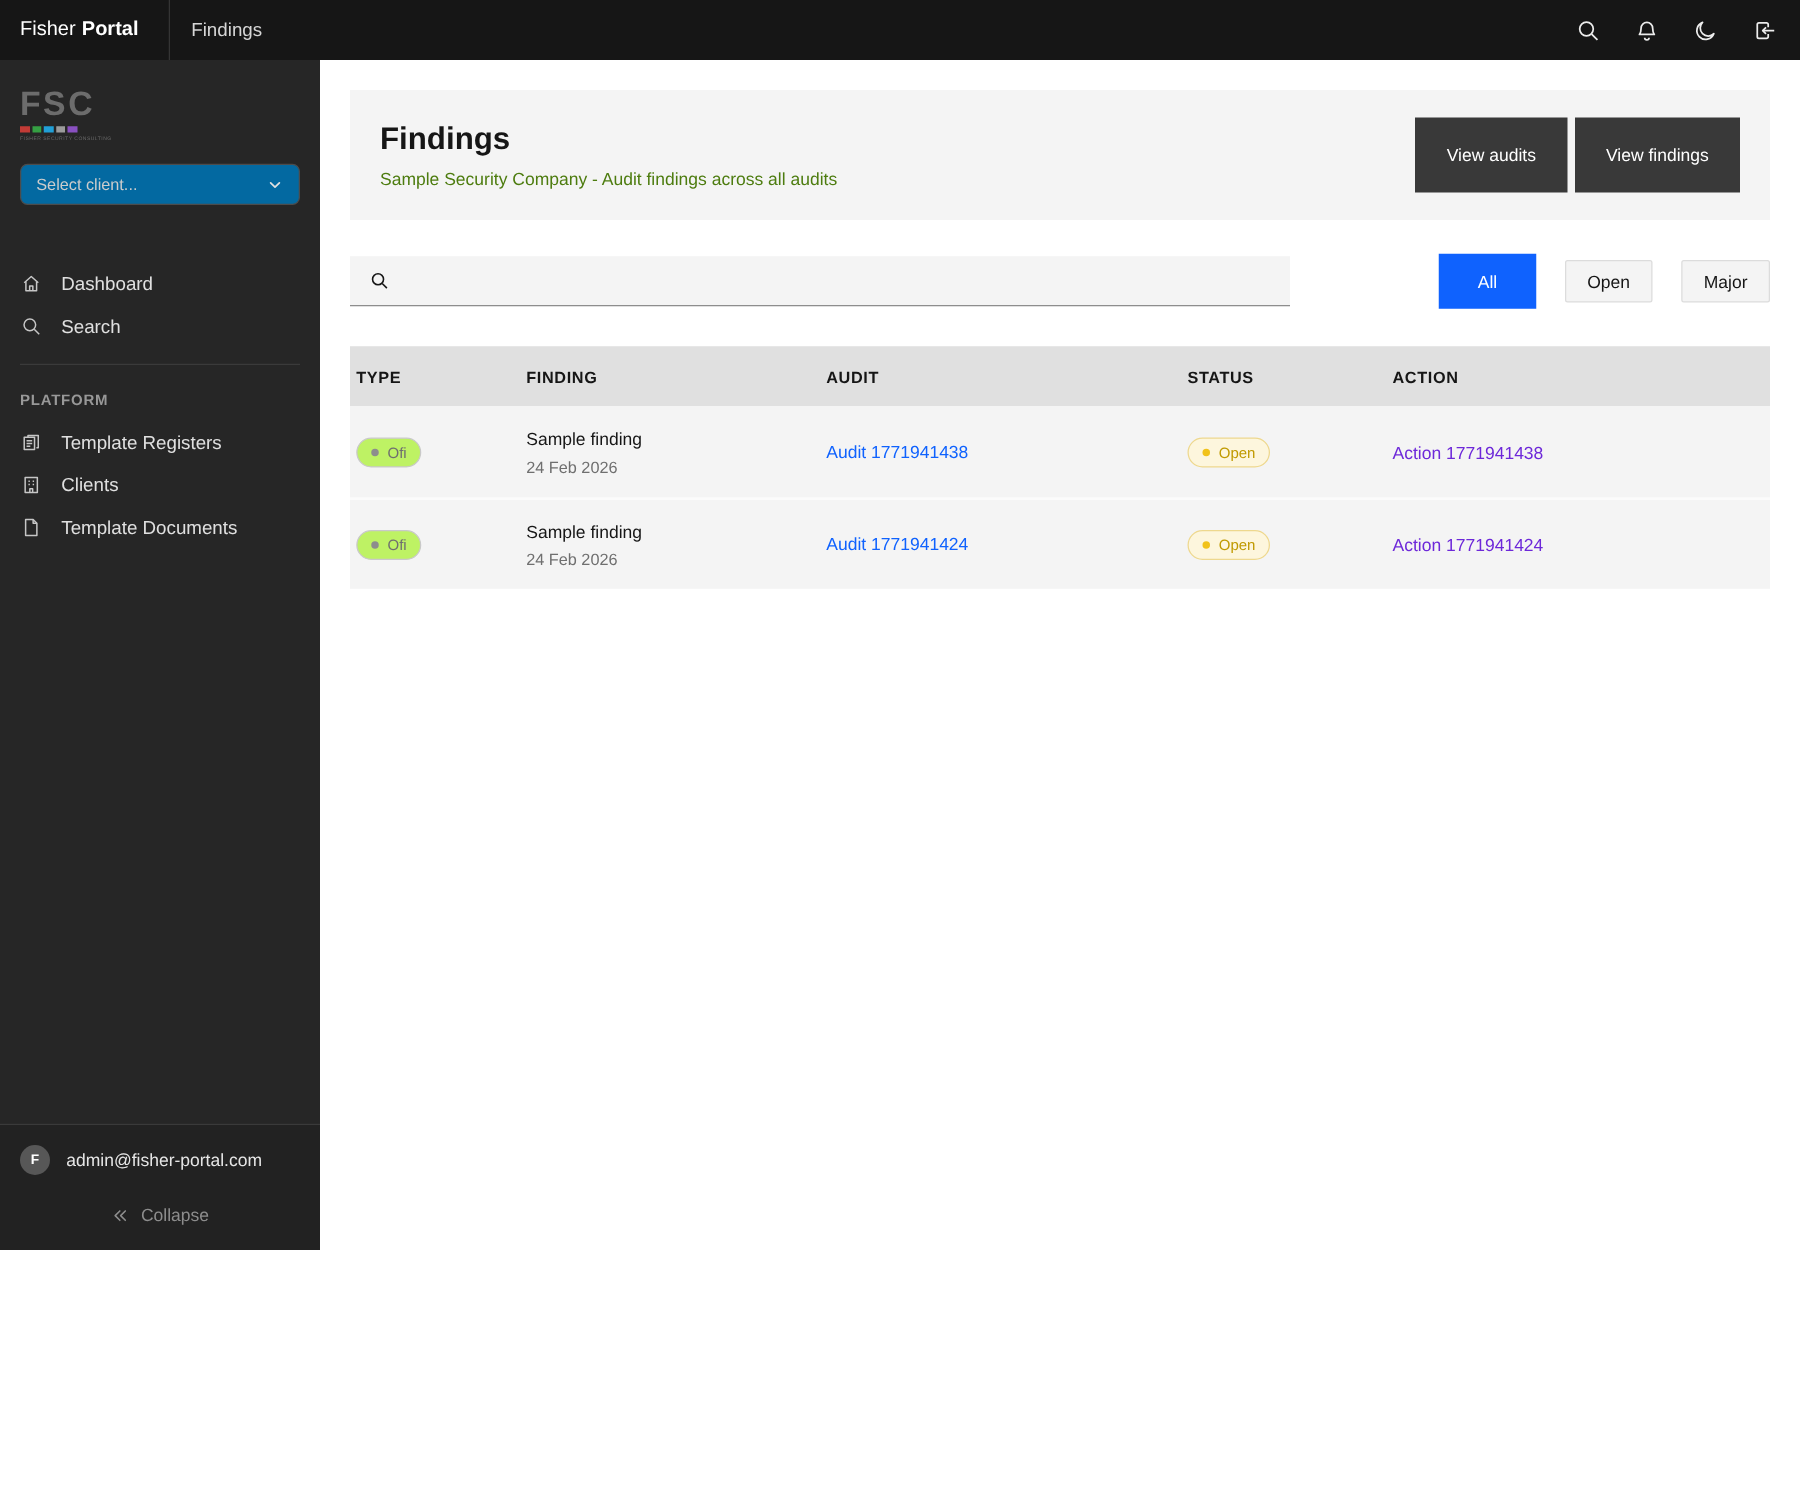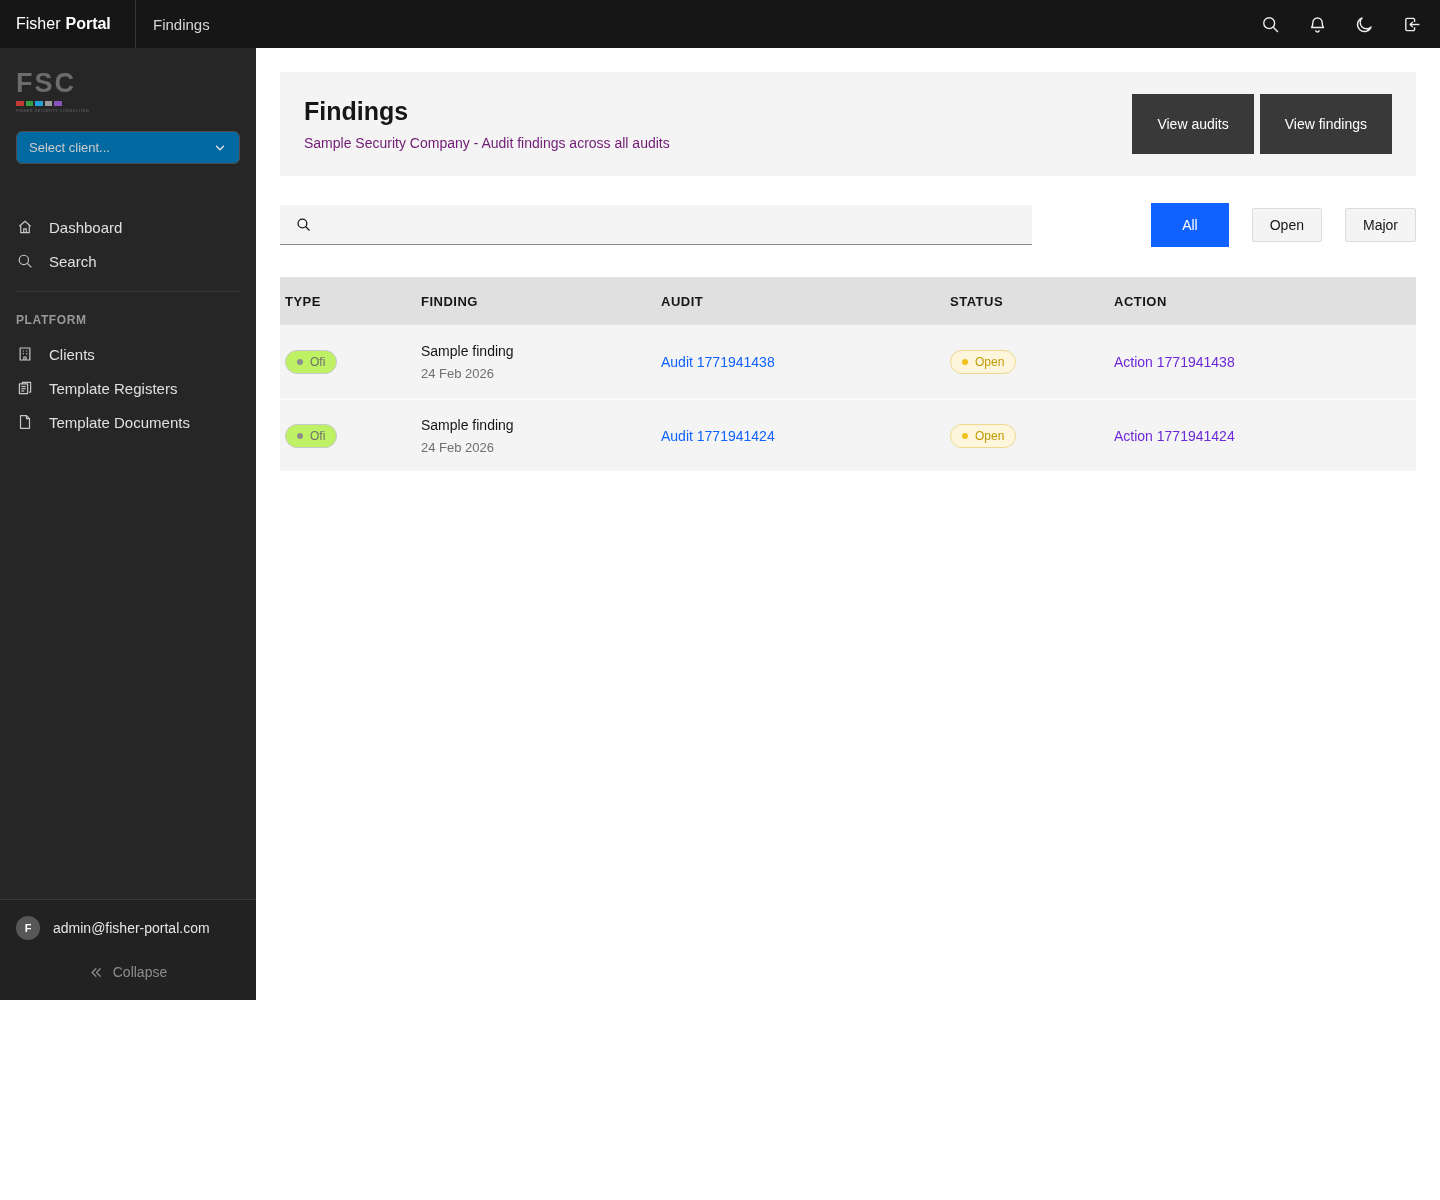--- a/index.html
+++ b/index.html
@@ -71,21 +71,21 @@
   }
   .collapse-row svg { width: 15px; height: 15px; }
 
   
   .main { position: absolute; left: 256px; top: 48px; width: 1184px; padding: 24px; }
   .panel {
     background: #f4f4f4; height: 104px; padding: 20px 24px;
     display: flex; align-items: center; justify-content: space-between;
   }
   .page-title { font-size: 25px; font-weight: 700; color: #161616; margin: 0 0 9px; }
-  .page-subtitle { font-size: 14px; color: #701a75; text-align: center; }
+  .page-subtitle { font-size: 14px; color: #4d7c0f; text-align: center; }
   .header-buttons { display: flex; gap: 6px; }
   .dark-btn {
     background: #393939; color: #fff; font-size: 14px; border: none;
     height: 60px; padding: 0 25px; cursor: pointer; font-family: inherit;
   }
 
   .toolbar { display: flex; align-items: center; justify-content: space-between; margin-top: 27px; }
   .search-box {
     width: 752px; height: 40px; background: #f4f4f4;
     border: none; border-bottom: 1px solid #8d8d8d;
@@ -208,38 +208,38 @@
         </svg>
       <span>Search</span>
     </div>
 
     <div class="side-divider"></div>
 
     <div class="section-label">PLATFORM</div>
 
     <div class="nav-item">
       <svg viewBox="0 0 24 24" fill="none" stroke="currentColor" stroke-width="1.6" stroke-linejoin="round">
+          <path d="M8.5 6.5V4.5h11v13h-2"></path>
+          <rect x="4.5" y="6.5" width="11" height="13"></rect>
+          <line x1="7" y1="10" x2="13" y2="10"></line>
+          <line x1="7" y1="13" x2="13" y2="13"></line>
+          <line x1="7" y1="16" x2="11" y2="16"></line>
+        </svg>
+      <span>Template Registers</span>
+    </div>
+    <div class="nav-item">
+      <svg viewBox="0 0 24 24" fill="none" stroke="currentColor" stroke-width="1.6" stroke-linejoin="round">
           <rect x="5.5" y="4" width="13" height="16"></rect>
           <line x1="9" y1="8" x2="10.5" y2="8"></line>
           <line x1="13.5" y1="8" x2="15" y2="8"></line>
           <line x1="9" y1="11.5" x2="10.5" y2="11.5"></line>
           <line x1="13.5" y1="11.5" x2="15" y2="11.5"></line>
           <path d="M10.5 20v-4h3v4"></path>
         </svg>
       <span>Clients</span>
-    </div>
-    <div class="nav-item">
-      <svg viewBox="0 0 24 24" fill="none" stroke="currentColor" stroke-width="1.6" stroke-linejoin="round">
-          <path d="M8.5 6.5V4.5h11v13h-2"></path>
-          <rect x="4.5" y="6.5" width="11" height="13"></rect>
-          <line x1="7" y1="10" x2="13" y2="10"></line>
-          <line x1="7" y1="13" x2="13" y2="13"></line>
-          <line x1="7" y1="16" x2="11" y2="16"></line>
-        </svg>
-      <span>Template Registers</span>
     </div>
     <div class="nav-item">
       <svg viewBox="0 0 24 24" fill="none" stroke="currentColor" stroke-width="1.6" stroke-linejoin="round">
           <path d="M6 3.5h8l4 4v13H6z"></path>
           <path d="M14 3.5v4h4"></path>
         </svg>
       <span>Template Documents</span>
     </div>
   </div>
 

